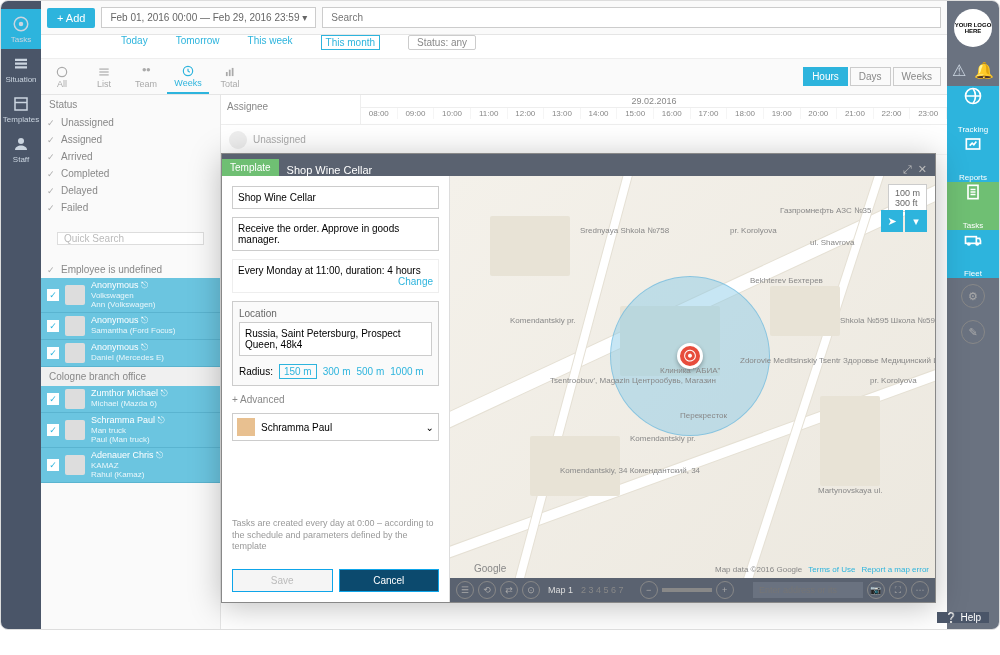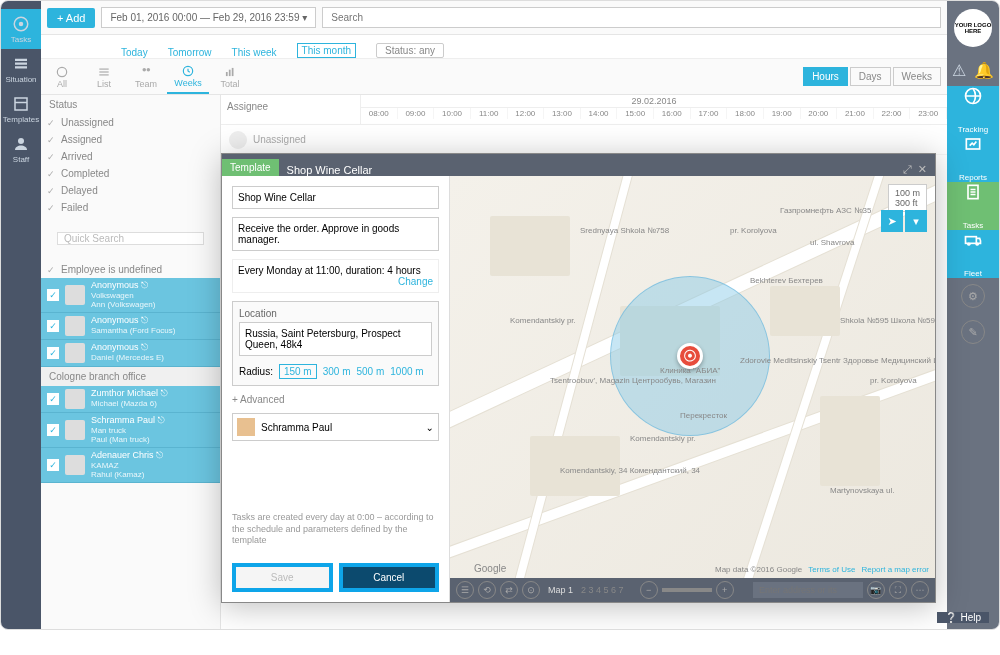--- a/index.html
+++ b/index.html
@@ -7,21 +7,21 @@
 .app{display:flex;width:100%;height:630px;border:1px solid #ddd;border-radius:8px;overflow:hidden;position:relative}
 .left-nav{width:40px;background:#4a5568;display:flex;flex-direction:column;align-items:center;padding-top:8px}
 .left-nav-item{width:40px;height:40px;display:flex;flex-direction:column;align-items:center;justify-content:center;color:#cbd5e0;font-size:8px;cursor:pointer}
 .left-nav-item.active{background:#2db4dd}
 .left-nav-item svg{width:18px;height:18px;fill:currentColor;margin-bottom:2px}
 .main{flex:1;display:flex;flex-direction:column;background:#fff}
 .toolbar{height:34px;display:flex;align-items:center;gap:6px;padding:4px 6px;border-bottom:1px solid #e5e5e5;background:#fafafa}
 .add-btn{background:#2db4dd;color:#fff;border:none;padding:4px 10px;font-size:11px;border-radius:2px;cursor:pointer}
 .date-range{font-size:10px;color:#666;border:1px solid #ccc;padding:4px 8px;background:#fff}
 .search-box{flex:1;border:1px solid #ccc;padding:4px 8px;font-size:10px;background:#fff}
-.filter-row{height:24px;display:flex;align-items:flex-end;gap:20px;padding:0 80px;font-size:10px;border-bottom:1px solid #eee}
+.filter-row{height:24px;display:flex;align-items:flex-start;gap:28px;padding:0 80px;font-size:10px;border-bottom:1px solid #eee}
 .filter-row a{color:#2db4dd;cursor:pointer}
 .filter-row a.sel{border:1px solid #2db4dd;padding:1px 4px}
 .status-pill{border:1px solid #ccc;padding:1px 8px;border-radius:2px;color:#888}
 .view-tabs{height:36px;display:flex;align-items:center;border-bottom:1px solid #e5e5e5;background:#fafafa}
 .view-tab{width:42px;display:flex;flex-direction:column;align-items:center;justify-content:center;font-size:9px;color:#aaa;cursor:pointer;height:100%}
 .view-tab.sel{color:#2db4dd;border-bottom:2px solid #2db4dd}
 .view-tab svg{width:14px;height:14px;fill:currentColor}
 .zoom-tabs{margin-left:auto;display:flex;gap:2px;margin-right:6px}
 .zoom-tab{font-size:10px;padding:3px 8px;border:1px solid #ccc;color:#888;cursor:pointer}
 .zoom-tab.sel{background:#2db4dd;color:#fff;border-color:#2db4dd}
@@ -72,21 +72,21 @@
 .loc-box{border:1px solid #ccc;padding:6px;background:#fafafa}
 .loc-box .lbl{font-size:10px;color:#666;margin-bottom:3px}
 .radius{display:flex;align-items:center;gap:6px;font-size:10px;margin-top:6px}
 .radius .opt{color:#2db4dd;cursor:pointer}
 .radius .opt.sel{border:1px solid #2db4dd;padding:1px 4px}
 .adv{font-size:10px;color:#888;cursor:pointer}
 .assignee-sel{display:flex;align-items:center;gap:6px;border:1px solid #ccc;padding:4px}
 .assignee-sel .av{width:18px;height:18px;background:#e8c090}
 .note{font-size:9px;color:#999;margin-top:auto;line-height:1.3}
 .mod-btns{display:flex;gap:6px;margin-top:8px}
-.mod-btns button{flex:1;padding:5px;border:4px solid #0ea5e9;font-size:10px;cursor:pointer}
+.mod-btns button{flex:1;padding:5px;border:1px solid #0ea5e9;font-size:10px;cursor:pointer}
 .btn-save{background:#f5f5f5;color:#bbb}
 .btn-cancel{background:#0c4a6e;color:#fff;border-color:#2db4dd}
 .mod-map{flex:1;position:relative;background:#f2efe9;overflow:hidden}
 .map-bg{position:absolute;inset:0;background:linear-gradient(135deg,#f4f1ea 0%,#ece8df 100%)}
 .road{position:absolute;background:#fff;box-shadow:0 0 0 1px #e5e0d4}
 .road.r1{width:600px;height:14px;top:120px;left:-50px;transform:rotate(-25deg)}
 .road.r2{width:600px;height:10px;top:280px;left:-50px;transform:rotate(-20deg)}
 .road.r3{width:8px;height:500px;top:-50px;left:120px;transform:rotate(15deg)}
 .road.r4{width:8px;height:500px;top:-50px;left:360px;transform:rotate(18deg)}
 .block{position:absolute;background:#e8e3d6;border-radius:2px}
@@ -397,21 +397,21 @@
             <div class="map-label" style="left: 330px; top: 30px;">Газпромнефть АЗС №35</div>
             <div class="map-label" style="left: 360px; top: 62px;">ul. Shavrova</div>
             <div class="map-label" style="left: 300px; top: 100px;">Bekhterev Бехтерев</div>
             <div class="map-label" style="left: 390px; top: 140px;">Shkola №595 Школа №595</div>
             <div class="map-label" style="left: 290px; top: 180px;">Zdorovie Meditsinskiy Tsentr Здоровье Медицинский Центр</div>
             <div class="map-label" style="left: 210px; top: 190px;">Клиника "АБИА"</div>
             <div class="map-label" style="left: 100px; top: 200px;">Tsentroobuv', Magazin Центрообувь, Магазин</div>
             <div class="map-label" style="left: 230px; top: 235px;">Перекресток</div>
             <div class="map-label" style="left: 180px; top: 258px;">Komendantskiy pr.</div>
             <div class="map-label" style="left: 110px; top: 290px;">Komendantskiy, 34 Комендантский, 34</div>
-            <div class="map-label" style="left: 380px; top: 310px;">Martynovskaya ul.</div>
+            <div class="map-label" style="left: 368px; top: 310px;">Martynovskaya ul.</div>
             <div class="map-label" style="left: 420px; top: 200px;">pr. Korolyova</div>
             <div class="map-label" style="left: 280px; top: 50px;">pr. Korolyova</div>
             <div class="map-label" style="left: 60px; top: 140px;">Komendantskiy pr.</div>
           </div>
         <div class="scale">
             <div>100 m</div>
             <div>300 ft</div>
           </div>
         <div class="map-btns">
             <div class="map-btn">➤</div>

